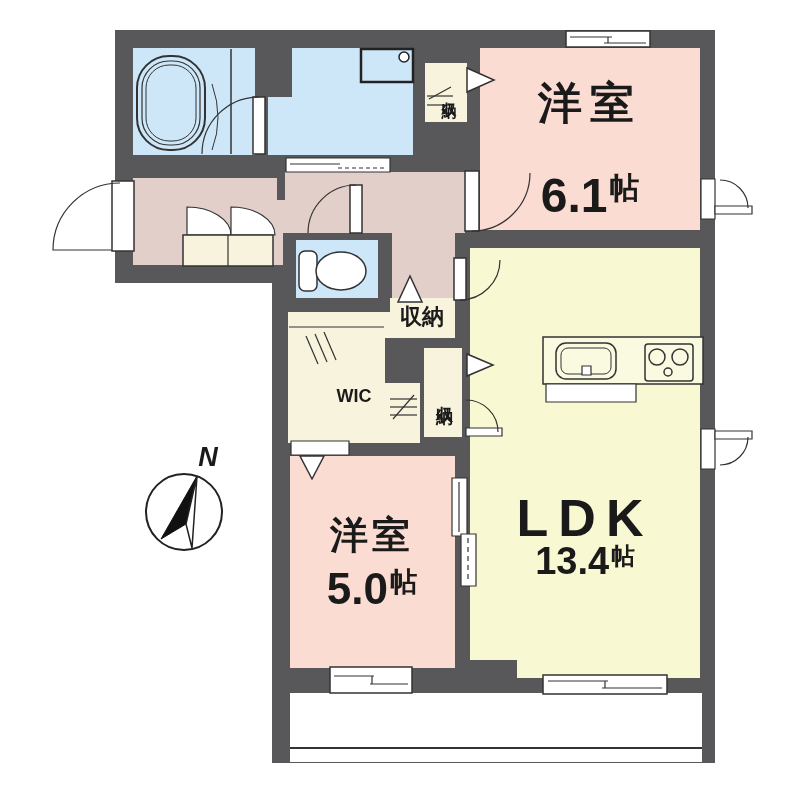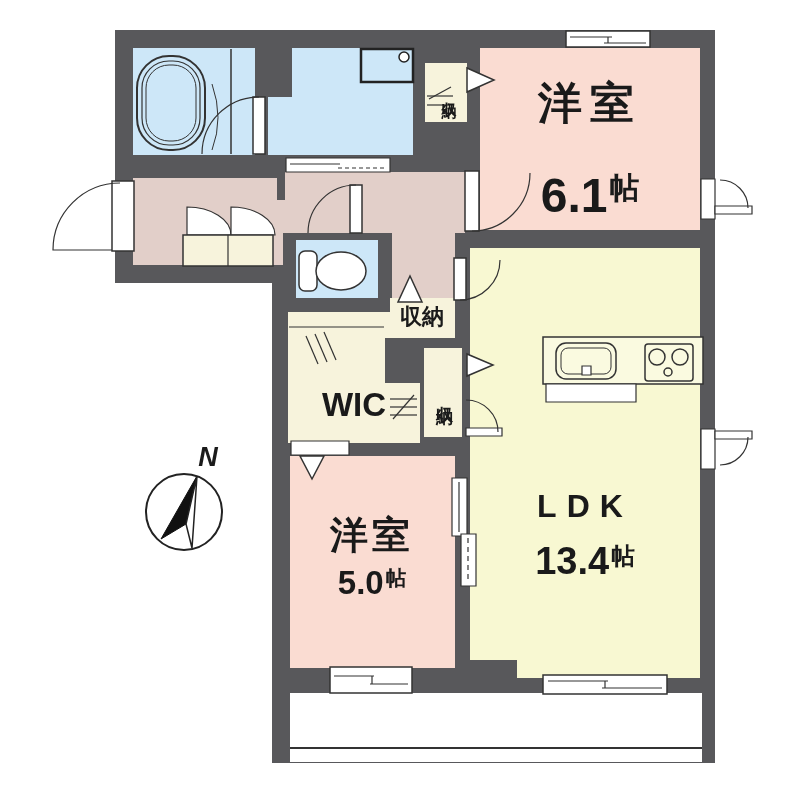--- a/index.html
+++ b/index.html
@@ -191,37 +191,37 @@
 
 
   <div class="lbl" style="left:478px;top:74px;width:224px;height:54px;font-size:44px;letter-spacing:8px;">
     <span>洋室</span>
   </div>
   <div class="lbl" style="left:478px;top:128px;width:224px;height:48px;font-size:48px;margin-top:40px;">
     <span>6.1</span>
       <span class="size-unit">帖</span>
   </div>
 
-  <div class="lbl" style="left:468px;top:488px;width:234px;height:50px;font-size:32px;letter-spacing:10px;">
+  <div class="lbl" style="left:468px;top:488px;width:234px;height:50px;font-size:52px;letter-spacing:10px;">
     <span>LDK</span>
   </div>
   <div class="lbl" style="left:468px;top:540px;width:234px;height:46px;font-size:38px;">
     <span>13.4</span>
       <span class="size-unit">帖</span>
   </div>
 
   <div class="lbl" style="left:288px;top:510px;width:168px;height:48px;font-size:38px;letter-spacing:4px;">
     <span>洋室</span>
   </div>
-  <div class="lbl" style="left:288px;top:564px;width:168px;height:44px;font-size:33px;">
+  <div class="lbl" style="left:288px;top:564px;width:168px;height:44px;font-size:44px;">
     <span>5.0</span>
       <span class="size-unit">帖</span>
   </div>
 
-  <div class="lbl" style="left:288px;top:386px;width:132px;height:34px;font-size:33px;">
+  <div class="lbl" style="left:288px;top:386px;width:132px;height:34px;font-size:18px;">
     <span>WIC</span>
   </div>
 
   <div class="lbl vtext" style="left:436px;top:64px;width:22px;height:56px;font-size:15px;">
     <span>収納</span>
   </div>
 
   <div class="lbl" style="left:390px;top:302px;width:64px;height:32px;font-size:22px;">
     <span>収納</span>
   </div>

